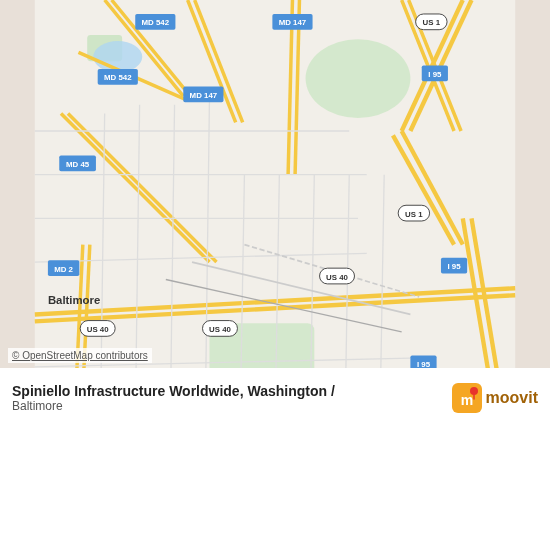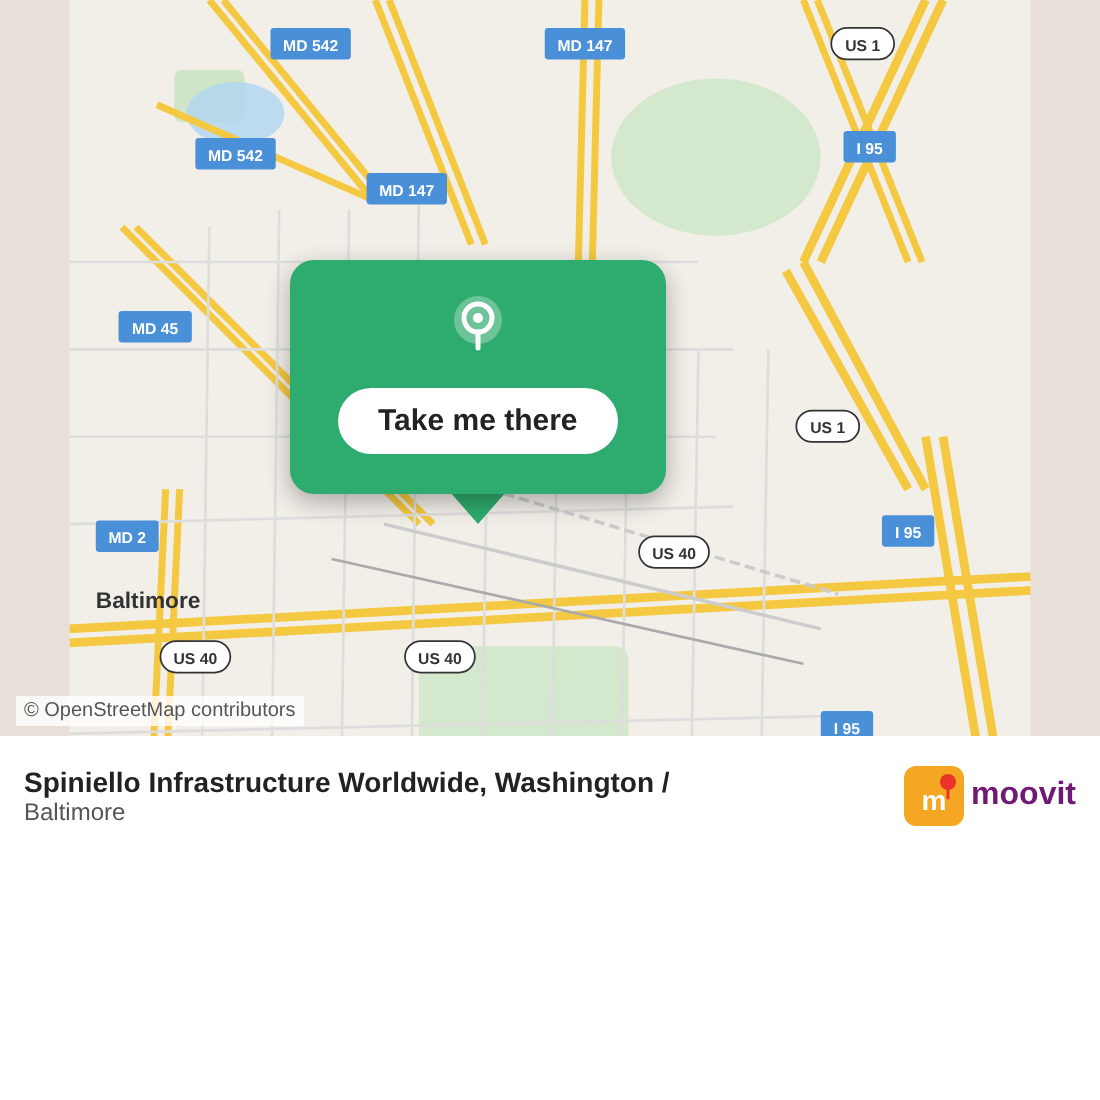--- a/index.html
+++ b/index.html
@@ -56,33 +56,34 @@
     }
 
     .moovit-icon {
       width: 30px;
       height: 30px;
     }
 
     .moovit-text {
       font-size: 16px;
       font-weight: bold;
-      color: #701a75;
+      color: #a16207;
     }
 
     
     .attribution {
       position: absolute;
       bottom: 65px;
       left: 8px;
       font-size: 10px;
       color: #555;
       background: rgba(255,255,255,0.8);
       padding: 2px 4px;
       z-index: 10;
+      text-decoration: underline;
     }
 
     
     .map-popup {
       position: absolute;
       top: 130px;
       left: 145px;
       z-index: 20;
       display: flex;
       flex-direction: column;
@@ -244,33 +245,20 @@
 
     <rect x="326" y="307" width="40" height="18" rx="9" fill="white" stroke="#333" stroke-width="1"></rect>
     <text x="346" y="320" font-size="9" font-weight="bold" fill="#333" text-anchor="middle">US 40</text>
 
     <rect x="430" y="407" width="30" height="18" rx="2" fill="#4a90d9"></rect>
     <text x="445" y="420" font-size="9" font-weight="bold" fill="white" text-anchor="middle">I 95</text>
 
     <text x="15" y="348" font-size="13" font-weight="bold" fill="#333">Baltimore</text>
   </svg>
 
-  <div class="map-popup">
-    <div class="popup-bubble">
-
-      <svg class="popup-pin" viewBox="0 0 36 36" xmlns="http://www.w3.org/2000/svg">
-        <circle cx="18" cy="14" r="12" fill="white" opacity="0.3"></circle>
-        <circle cx="18" cy="13" r="7" fill="none" stroke="white" stroke-width="2.5"></circle>
-        <circle cx="18" cy="13" r="2.5" fill="white"></circle>
-        <path d="M18 20 L18 28" stroke="white" stroke-width="2.5" stroke-linecap="round"></path>
-      </svg>
-      <button class="popup-button">Take me there</button>
-    </div>
-    <div class="popup-arrow"></div>
-  </div>
 
   <div class="attribution">© OpenStreetMap contributors</div>
 
   <div class="info-bar">
     <div class="info-text">
       <div class="info-title">Spiniello Infrastructure Worldwide, Washington /</div>
       <div class="info-subtitle">Baltimore</div>
     </div>
     <div class="moovit-logo">
 

